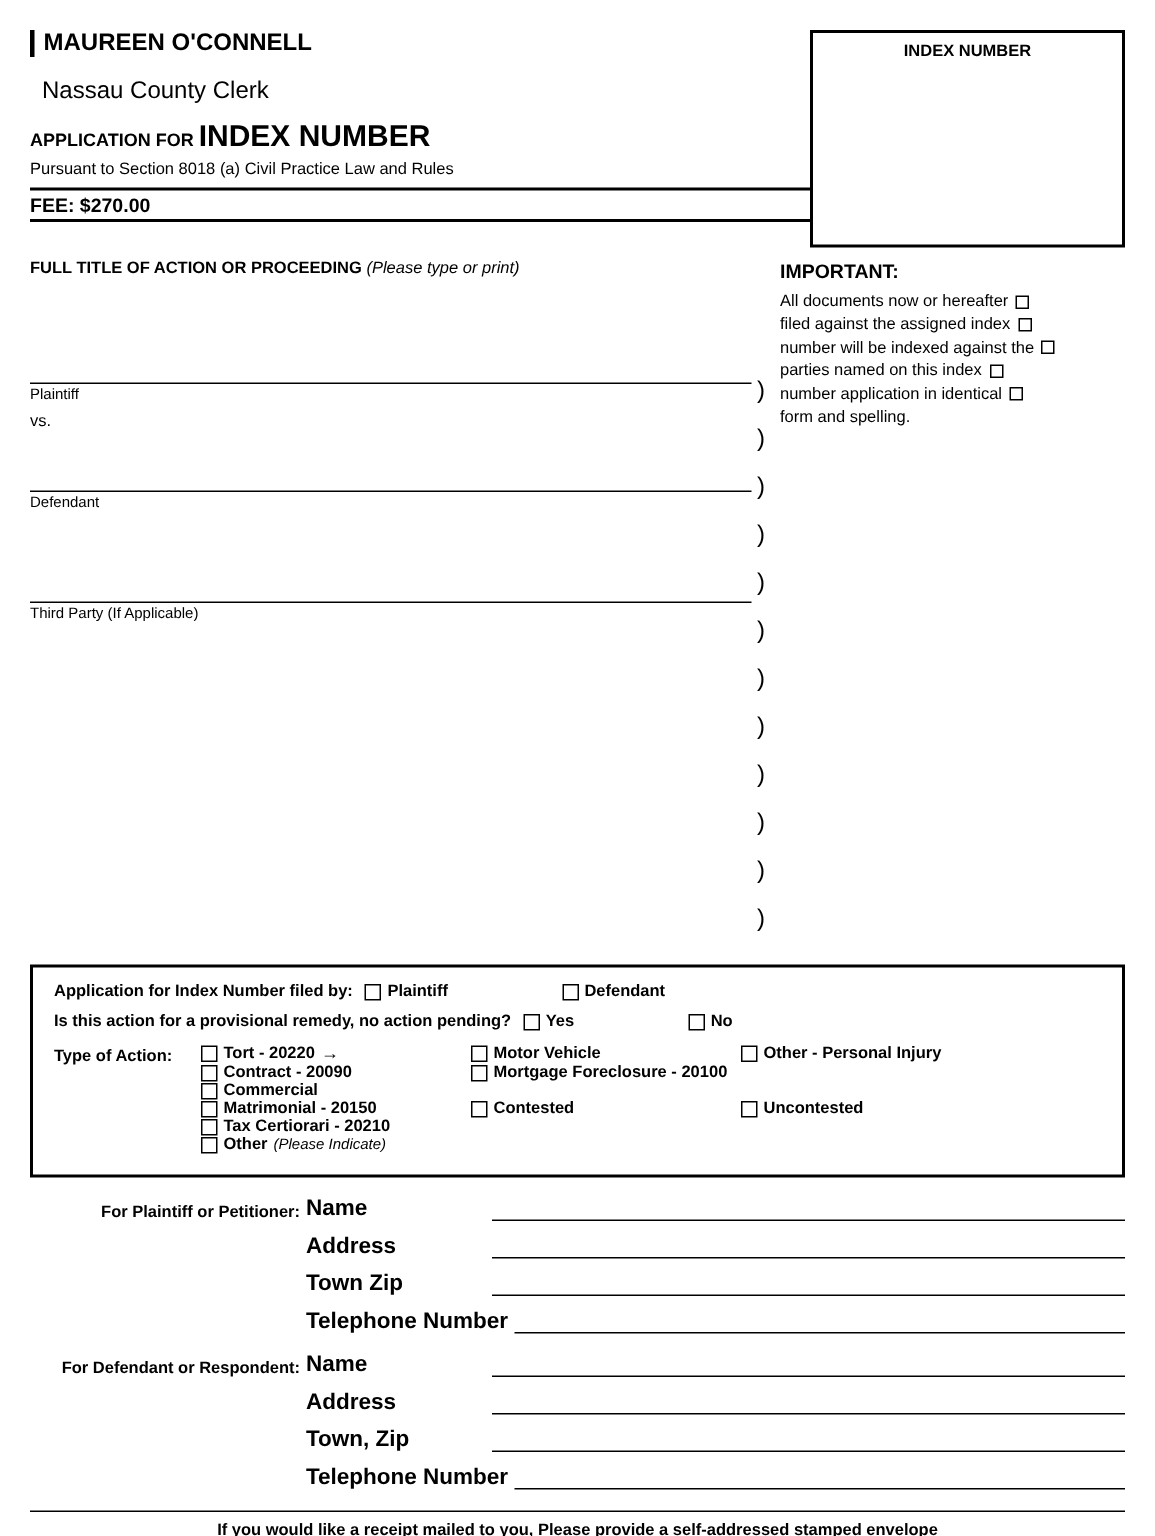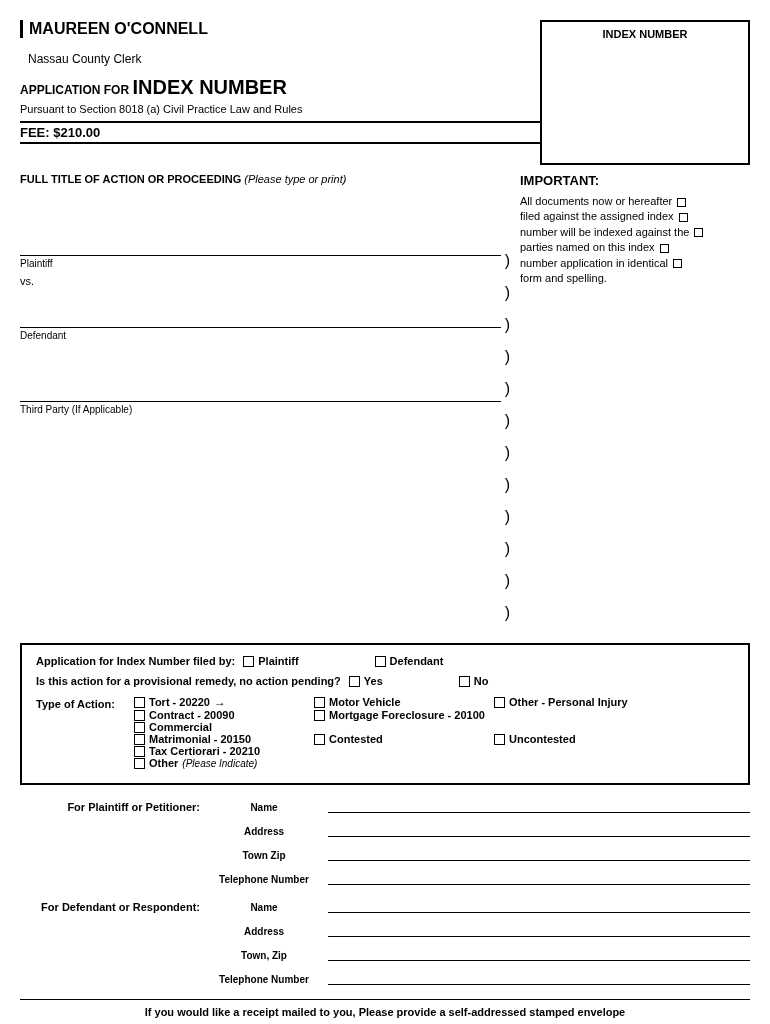--- a/index.html
+++ b/index.html
@@ -27,21 +27,21 @@
       flex: 1;
     }
     .clerk-name {
       font-size: 16px;
       font-weight: bold;
       border-left: 3px solid #000;
       padding-left: 6px;
       margin-bottom: 14px;
     }
     .clerk-title {
-      font-size: 12px;
+      font-size: 16px;
       padding-left: 8px;
     }
     .index-box {
       width: 210px;
       height: 145px;
       border: 2px solid #000;
       display: flex;
       flex-direction: column;
       align-items: center;
       padding: 6px;
@@ -187,24 +187,24 @@
       margin-bottom: 8px;
       gap: 4px;
     }
     .section-label {
       font-size: 11px;
       font-weight: bold;
       min-width: 180px;
       text-align: right;
     }
     .field-label {
-      font-size: 10px;
+      font-size: 15px;
       font-weight: bold;
       min-width: 120px;
-      text-align: center;
+      text-align: left;
     }
     .field-line {
       flex: 1;
       border-bottom: 1px solid #000;
       min-height: 16px;
     }
     .footer-text {
       font-size: 11px;
       font-weight: bold;
       text-align: center;
@@ -237,21 +237,21 @@
   <div class="header-section">
     <div class="header-left">
       <div class="clerk-name">MAUREEN O'CONNELL</div>
       <div class="clerk-title">Nassau County Clerk</div>
 
       <div class="app-title">
         <span class="app-title-small">APPLICATION FOR</span>
         <span class="app-title-large">INDEX NUMBER</span>
       </div>
       <div class="pursuant">Pursuant to Section 8018 (a) Civil Practice Law and Rules</div>
-      <div class="fee-line">FEE: $210.00</div>
+      <div class="fee-line">FEE: $270.00</div>
     </div>
     <div class="index-box">
       <div class="index-box-label">INDEX NUMBER</div>
     </div>
   </div>
 
   <div style="display:flex; gap:10px;">
     <div style="flex:1;">
       <div class="full-title-label">
         <span>FULL TITLE OF ACTION OR PROCEEDING</span>

